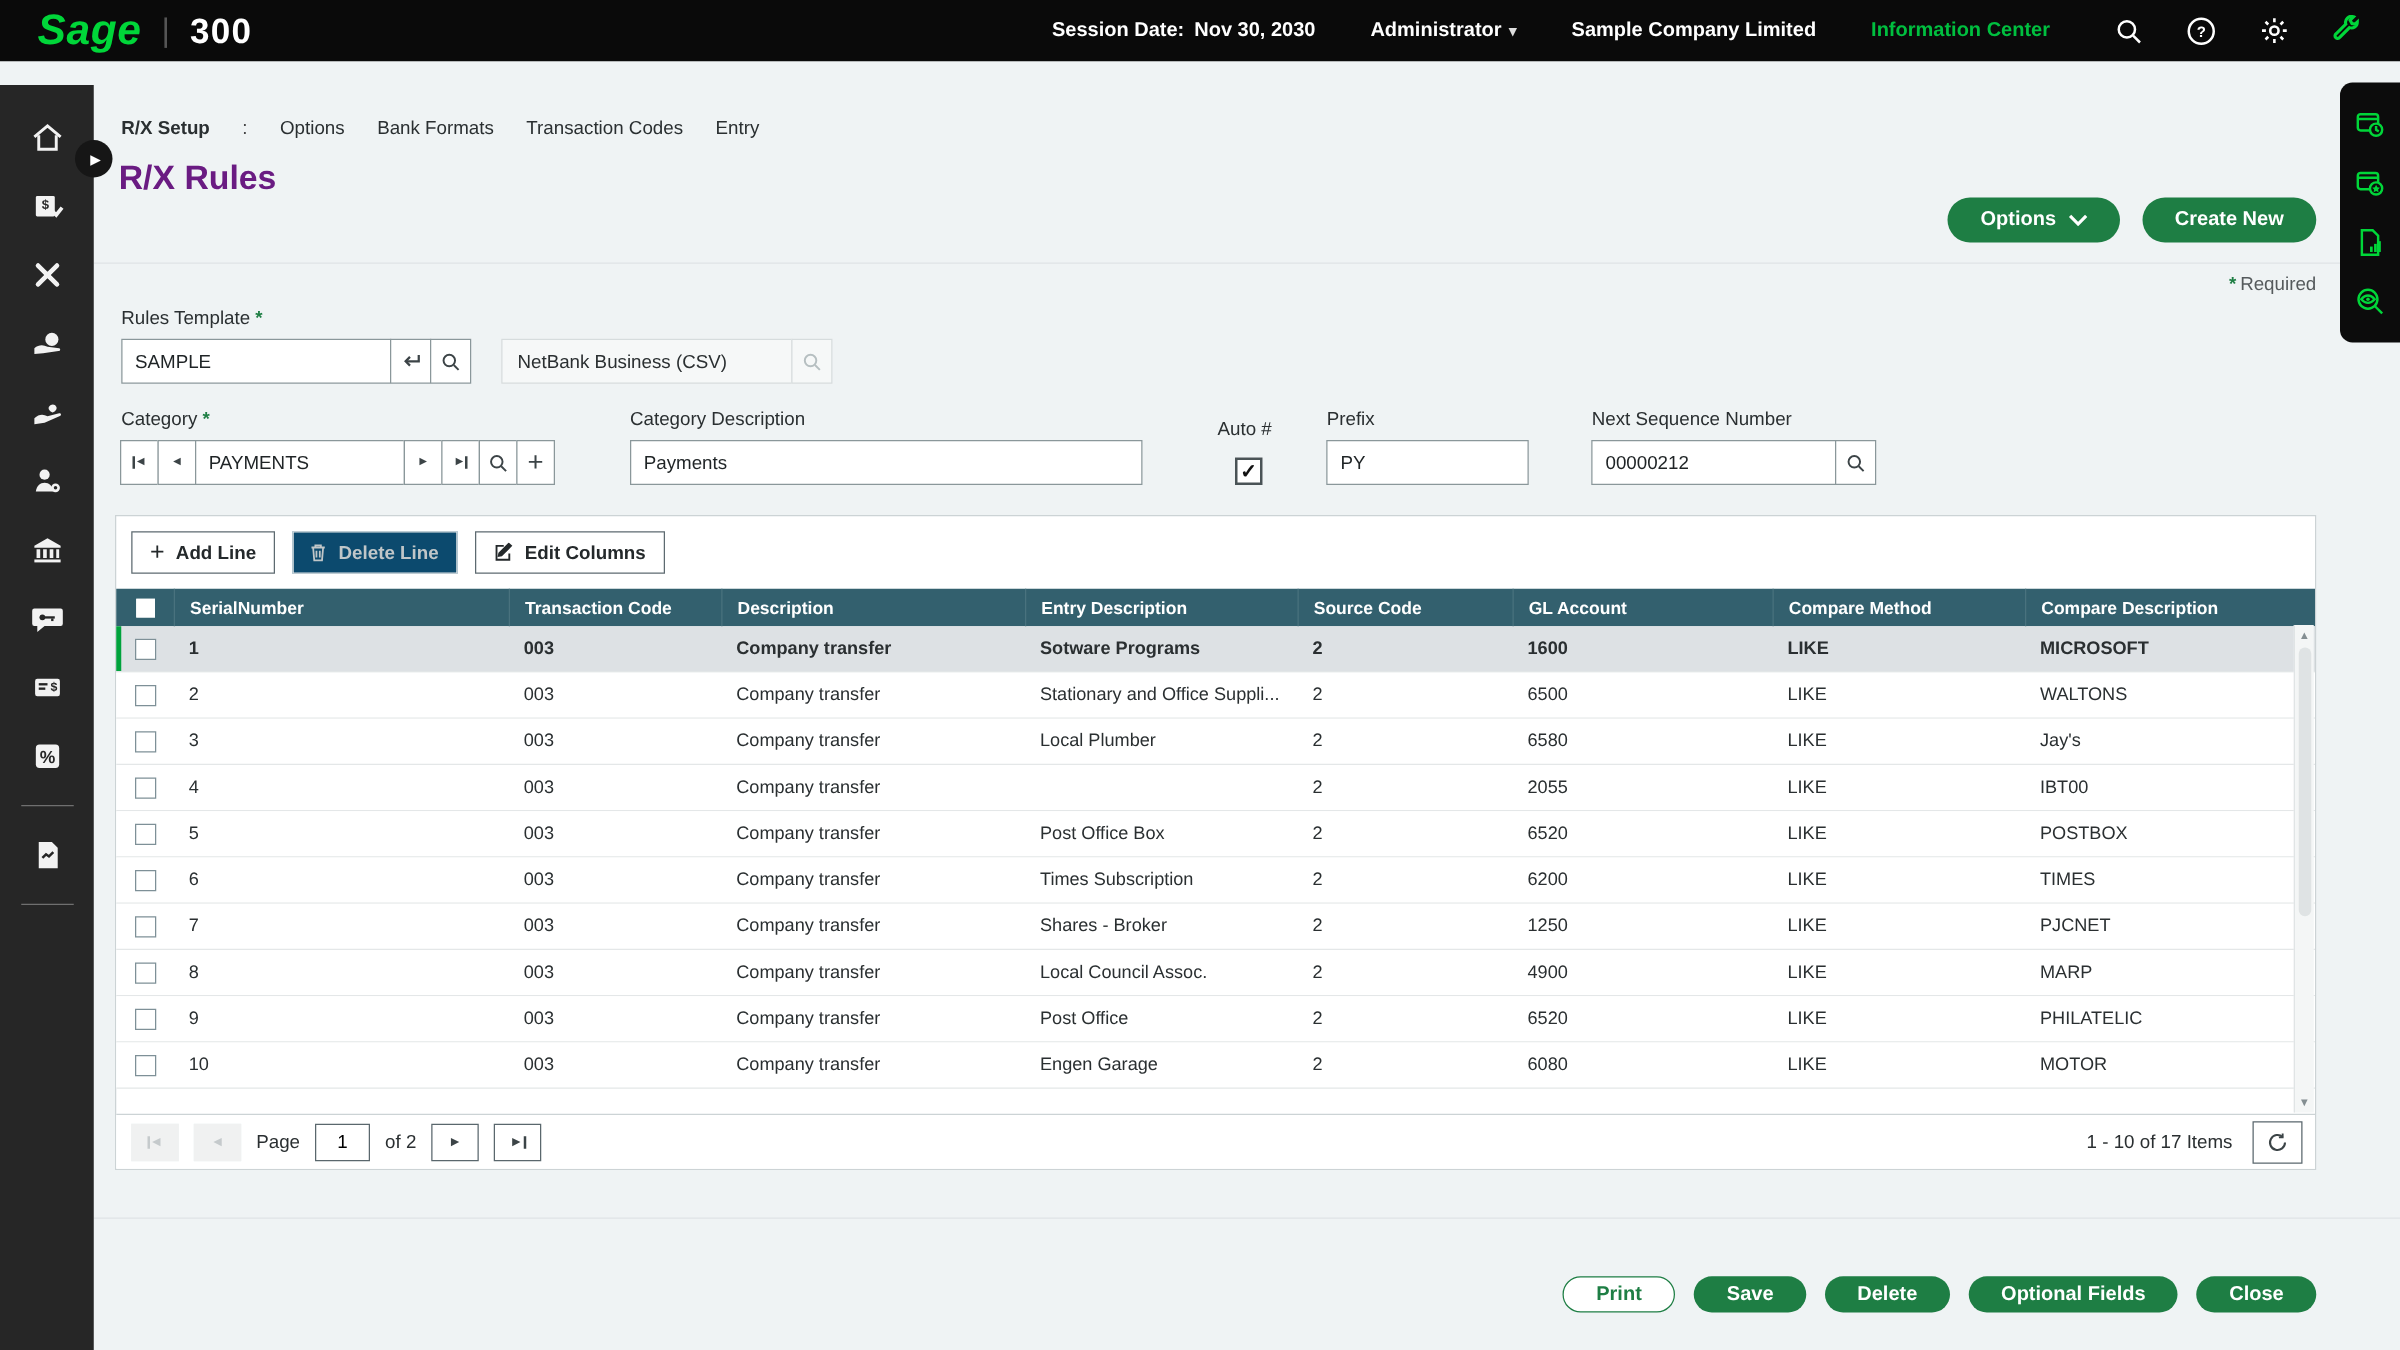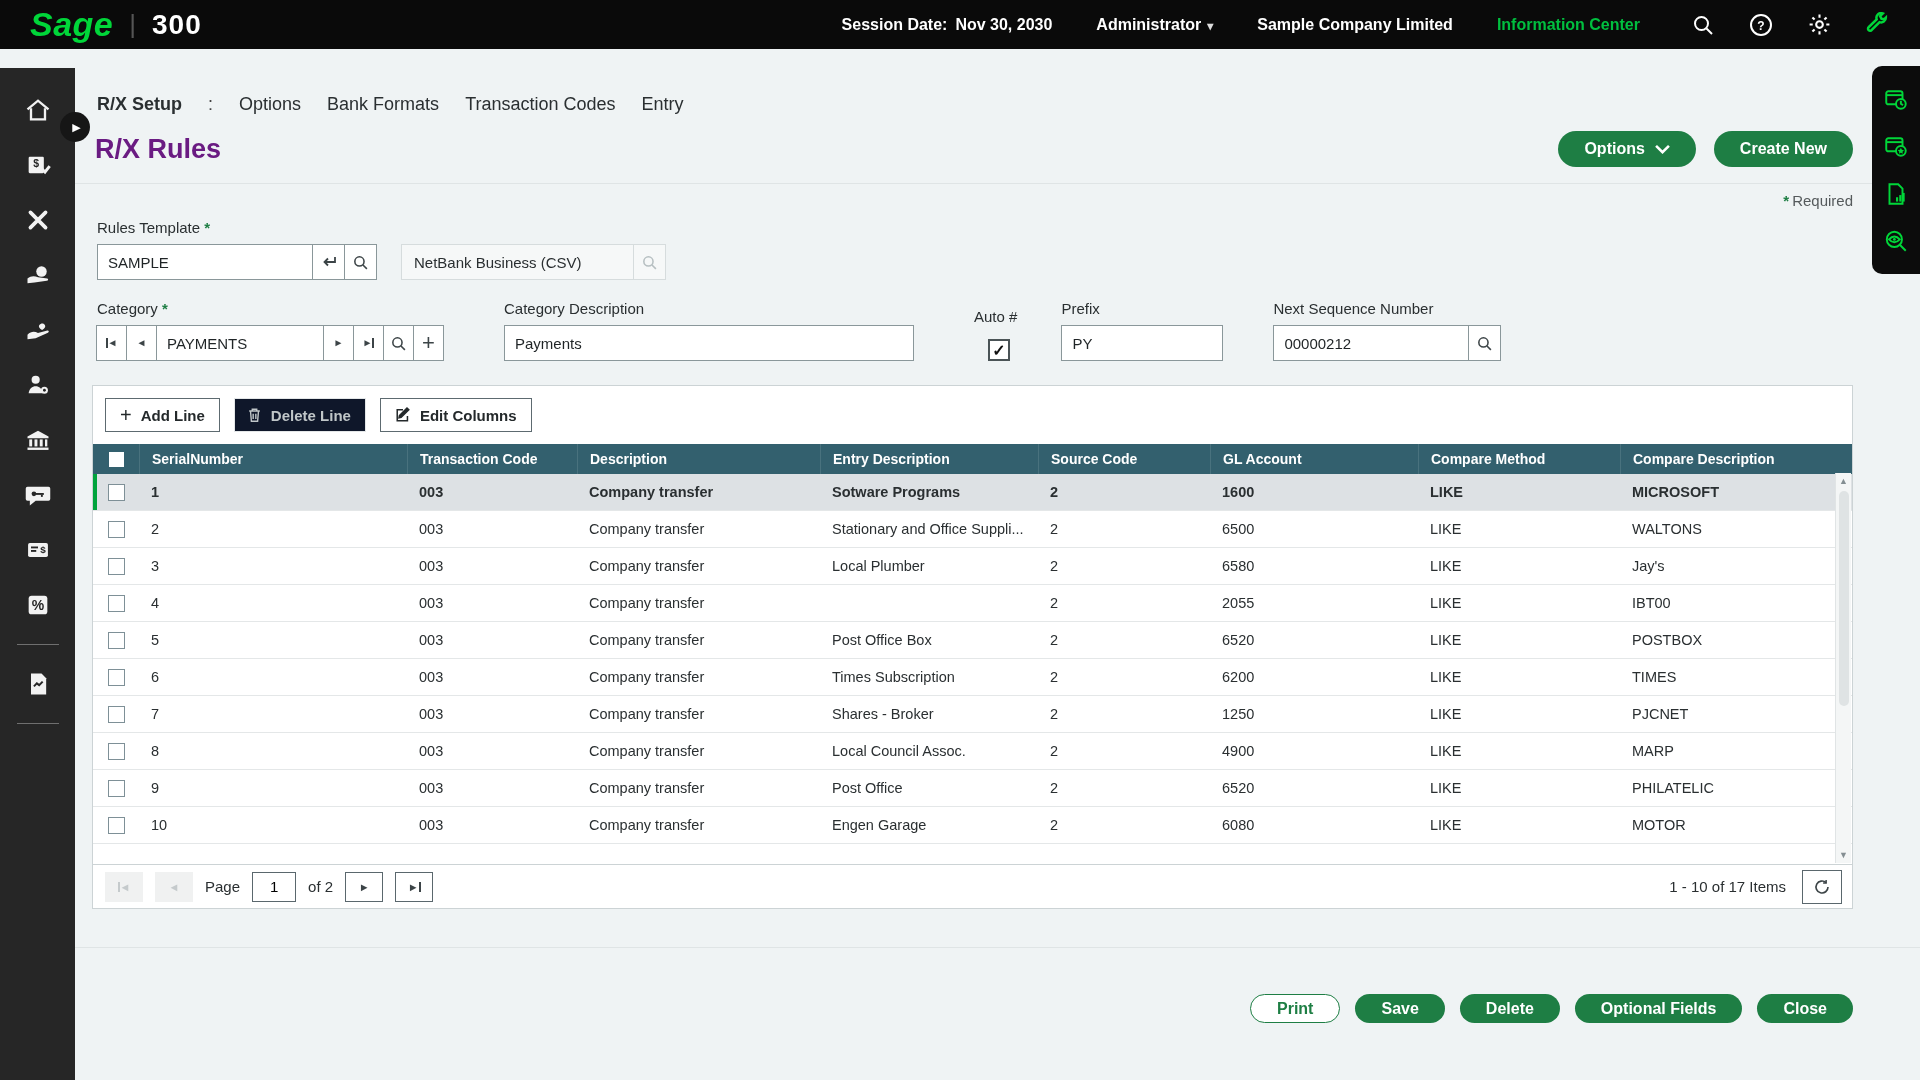--- a/index.html
+++ b/index.html
@@ -34,26 +34,26 @@
 
   
   .right-panel { position:absolute; right:0; top:66px; width:48px; height:208px; background:#0c0c0c;
     border-radius:10px 0 0 10px; display:flex; flex-direction:column; align-items:center;
     justify-content:space-around; padding:10px 0; z-index:25; }
   .rpicon { width:28px; height:28px; display:flex; align-items:center; justify-content:center; cursor:pointer; }
 
   
   .main { position:absolute; left:75px; top:68px; right:0; bottom:0; background:#eff3f4; }
 
-  .breadcrumb { padding:26px 0 0 22px; font-size:18px; display:flex; gap:26px; align-items:center; color:#2a2f31; }
+  .breadcrumb { padding:26px 0 0 22px; font-size:15px; display:flex; gap:26px; align-items:center; color:#2a2f31; }
   .breadcrumb .section { font-weight:700; }
   .breadcrumb .colon { color:#444; }
   .breadcrumb .bc-item { cursor:pointer; }
 
-  .page-head { display:flex; align-items:center; padding:16px 67px 0 20px; }
+  .page-head { display:flex; align-items:flex-start; padding:16px 67px 0 20px;flex-direction:column; }
   .page-title { font-size:27px; font-weight:700; color:#6a1b82; }
   .page-head-buttons { margin-left:auto; display:flex; gap:18px; }
   .pill { height:36px; border-radius:18px; border:none; font-size:16px; font-weight:700;
     padding:0 26px; cursor:pointer; font-family:inherit; display:flex; align-items:center; gap:10px; }
   .pill.green { background:#1e7e44; color:#fff; }
   .pill.outline { background:#fff; color:#1e7e44; border:1px solid #1e7e44; }
   .head-rule { border-bottom:1px solid #dfe4e5; margin:16px 0 0 0; }
   .required-note { text-align:right; padding:8px 67px 0 0; font-size:15px; color:#555a5c; }
   .required-note .star, .star { color:#1e7e44; font-weight:700; margin-right:3px; }
 
@@ -80,21 +80,21 @@
     align-items:center; justify-content:center; cursor:pointer; }
   .checkbox.checked::after { content:"✓"; font-size:16px; font-weight:700; color:#111; }
   .auto-group { align-items:flex-start; }
   .auto-group .checkbox { margin-top:6px; margin-left:14px; }
 
   
   .card { margin:24px 67px 0 17px; background:#fff; border:1px solid #ccd3d5; position:relative; }
   .toolbar { padding:12px 12px; display:flex; gap:14px; }
   .tool-btn { height:34px; border:1px solid #5d6a70; background:#fff; font-size:15px; font-weight:700;
     color:#24292b; padding:0 14px; display:flex; align-items:center; gap:9px; cursor:pointer; font-family:inherit; }
-  .tool-btn.disabled { border:1px solid #e4e7e8; background:#0f172a; color:#c0c6c8; cursor:default;padding-left:12px; }
+  .tool-btn.disabled { border:1px solid #e4e7e8; background:#0c4a6e; color:#c0c6c8; cursor:default;padding-left:12px; }
   .tool-btn .plus { font-size:20px; font-weight:400; }
 
   .grid-head { display:grid; grid-template-columns:46px 268px 170px 243px 218px 172px 208px 202px 1fr;
     background:#33606e; color:#fff; height:30px; align-items:center; }
   .grid-head .th { font-size:14px; font-weight:700; padding:0 12px; border-left:1px solid #49727e;
     white-space:nowrap; overflow:hidden; cursor:pointer; height:100%; display:flex; align-items:center; }
   .cbcell { display:flex; align-items:center; justify-content:center; height:100%; }
   .head-cb { width:15px; height:15px; background:#fff; border:1px solid #fff; cursor:pointer; }
 
   .tr { display:grid; grid-template-columns:46px 268px 170px 243px 218px 172px 208px 202px 1fr;

